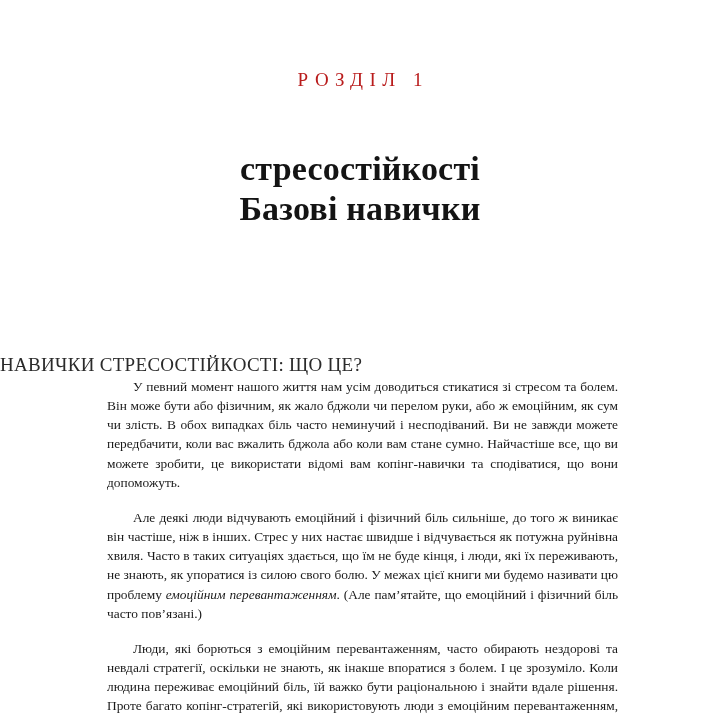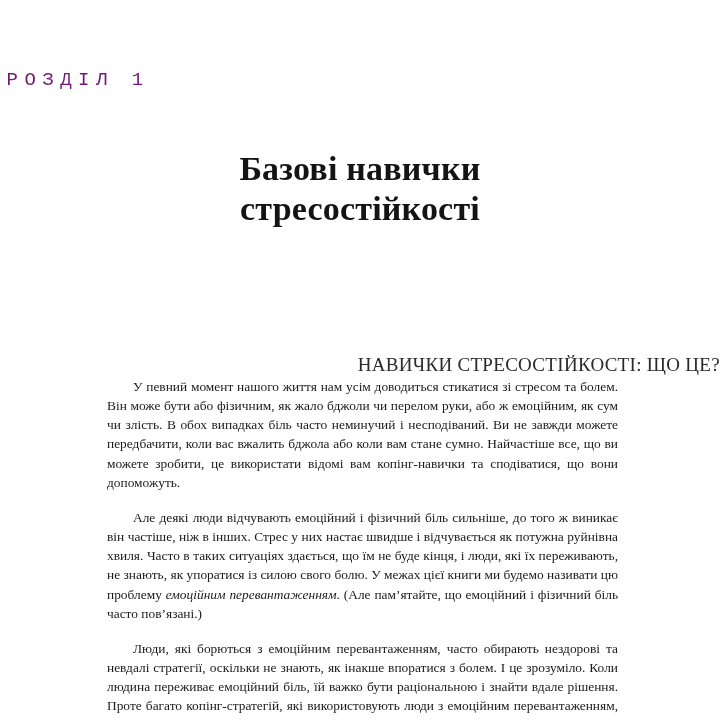--- a/index.html
+++ b/index.html
@@ -22,27 +22,27 @@
     background: #ffffff;
     box-sizing: border-box;
   }
 
   
   .chapter-label {
     position: absolute;
     top: 70px;
     left: 0;
     width: 720px;
-    text-align: left;
-    font-family: Liberation Mono, monospace;
+    text-align: center;
+    font-family: Liberation Serif, serif;
     font-size: 19px;
     font-weight: 400;
     letter-spacing: 6.5px;
     text-indent: 6.5px;
-    color: #701a75;
+    color: #b91c1c;
     line-height: 1.1;
   }
 
   
   .chapter-title {
     position: absolute;
     top: 126px;
     left: 0;
     width: 720px;
     text-align: center;
@@ -57,21 +57,21 @@
     display: block;
     white-space: nowrap;
   }
 
   
   .section-heading {
     position: absolute;
     top: 337px;
     left: 0;
     width: 720px;
-    text-align: right;
+    text-align: left;
     font-family: "Liberation Serif", "DejaVu Serif", serif;
     font-weight: 400;
     font-size: 19px;
     line-height: 24px;
     letter-spacing: 0.3px;
     color: #2a2a2a;
     white-space: nowrap;
   }
 
   
@@ -100,22 +100,22 @@
   }
 </style>
 </head>
 <body>
 
 <div class="page">
 
   <div class="chapter-label">РОЗДІЛ 1</div>
 
   <h1 class="chapter-title">
+    <span class="line">стресостійкості</span>
     <span class="line">Базові навички</span>
-    <span class="line">стресостійкості</span>
   </h1>
 
   <h2 class="section-heading">НАВИЧКИ СТРЕСОСТІЙКОСТІ: ЩО ЦЕ?</h2>
 
   <div class="body-column">
 
     <p>У певний момент нашого життя нам усім доводиться стикатися зі стресом та болем. Він може бути або фізичним, як жало бджоли чи перелом руки, або ж емоційним, як сум чи злість. В обох випадках біль часто неминучий і несподіваний. Ви не завжди можете передбачити, коли вас вжалить бджола або коли вам стане сумно. Найчастіше все, що ви можете зробити, це використати відомі вам копінг-навички та сподіватися, що вони допоможуть.</p>
 
     <p>
       <span>Але деякі люди відчувають емоційний і фізичний біль сильніше, до того ж виникає він частіше, ніж в інших. Стрес у них настає швидше і відчувається як потужна руйнівна хвиля. Часто в таких ситуаціях здається, що їм не буде кінця, і люди, які їх переживають, не знають, як упоратися із силою свого болю. У межах цієї книги ми будемо називати цю проблему </span><em>емоційним перевантаженням</em><span>. (Але пам’ятайте, що емоційний і фізичний біль часто пов’язані.)</span>

